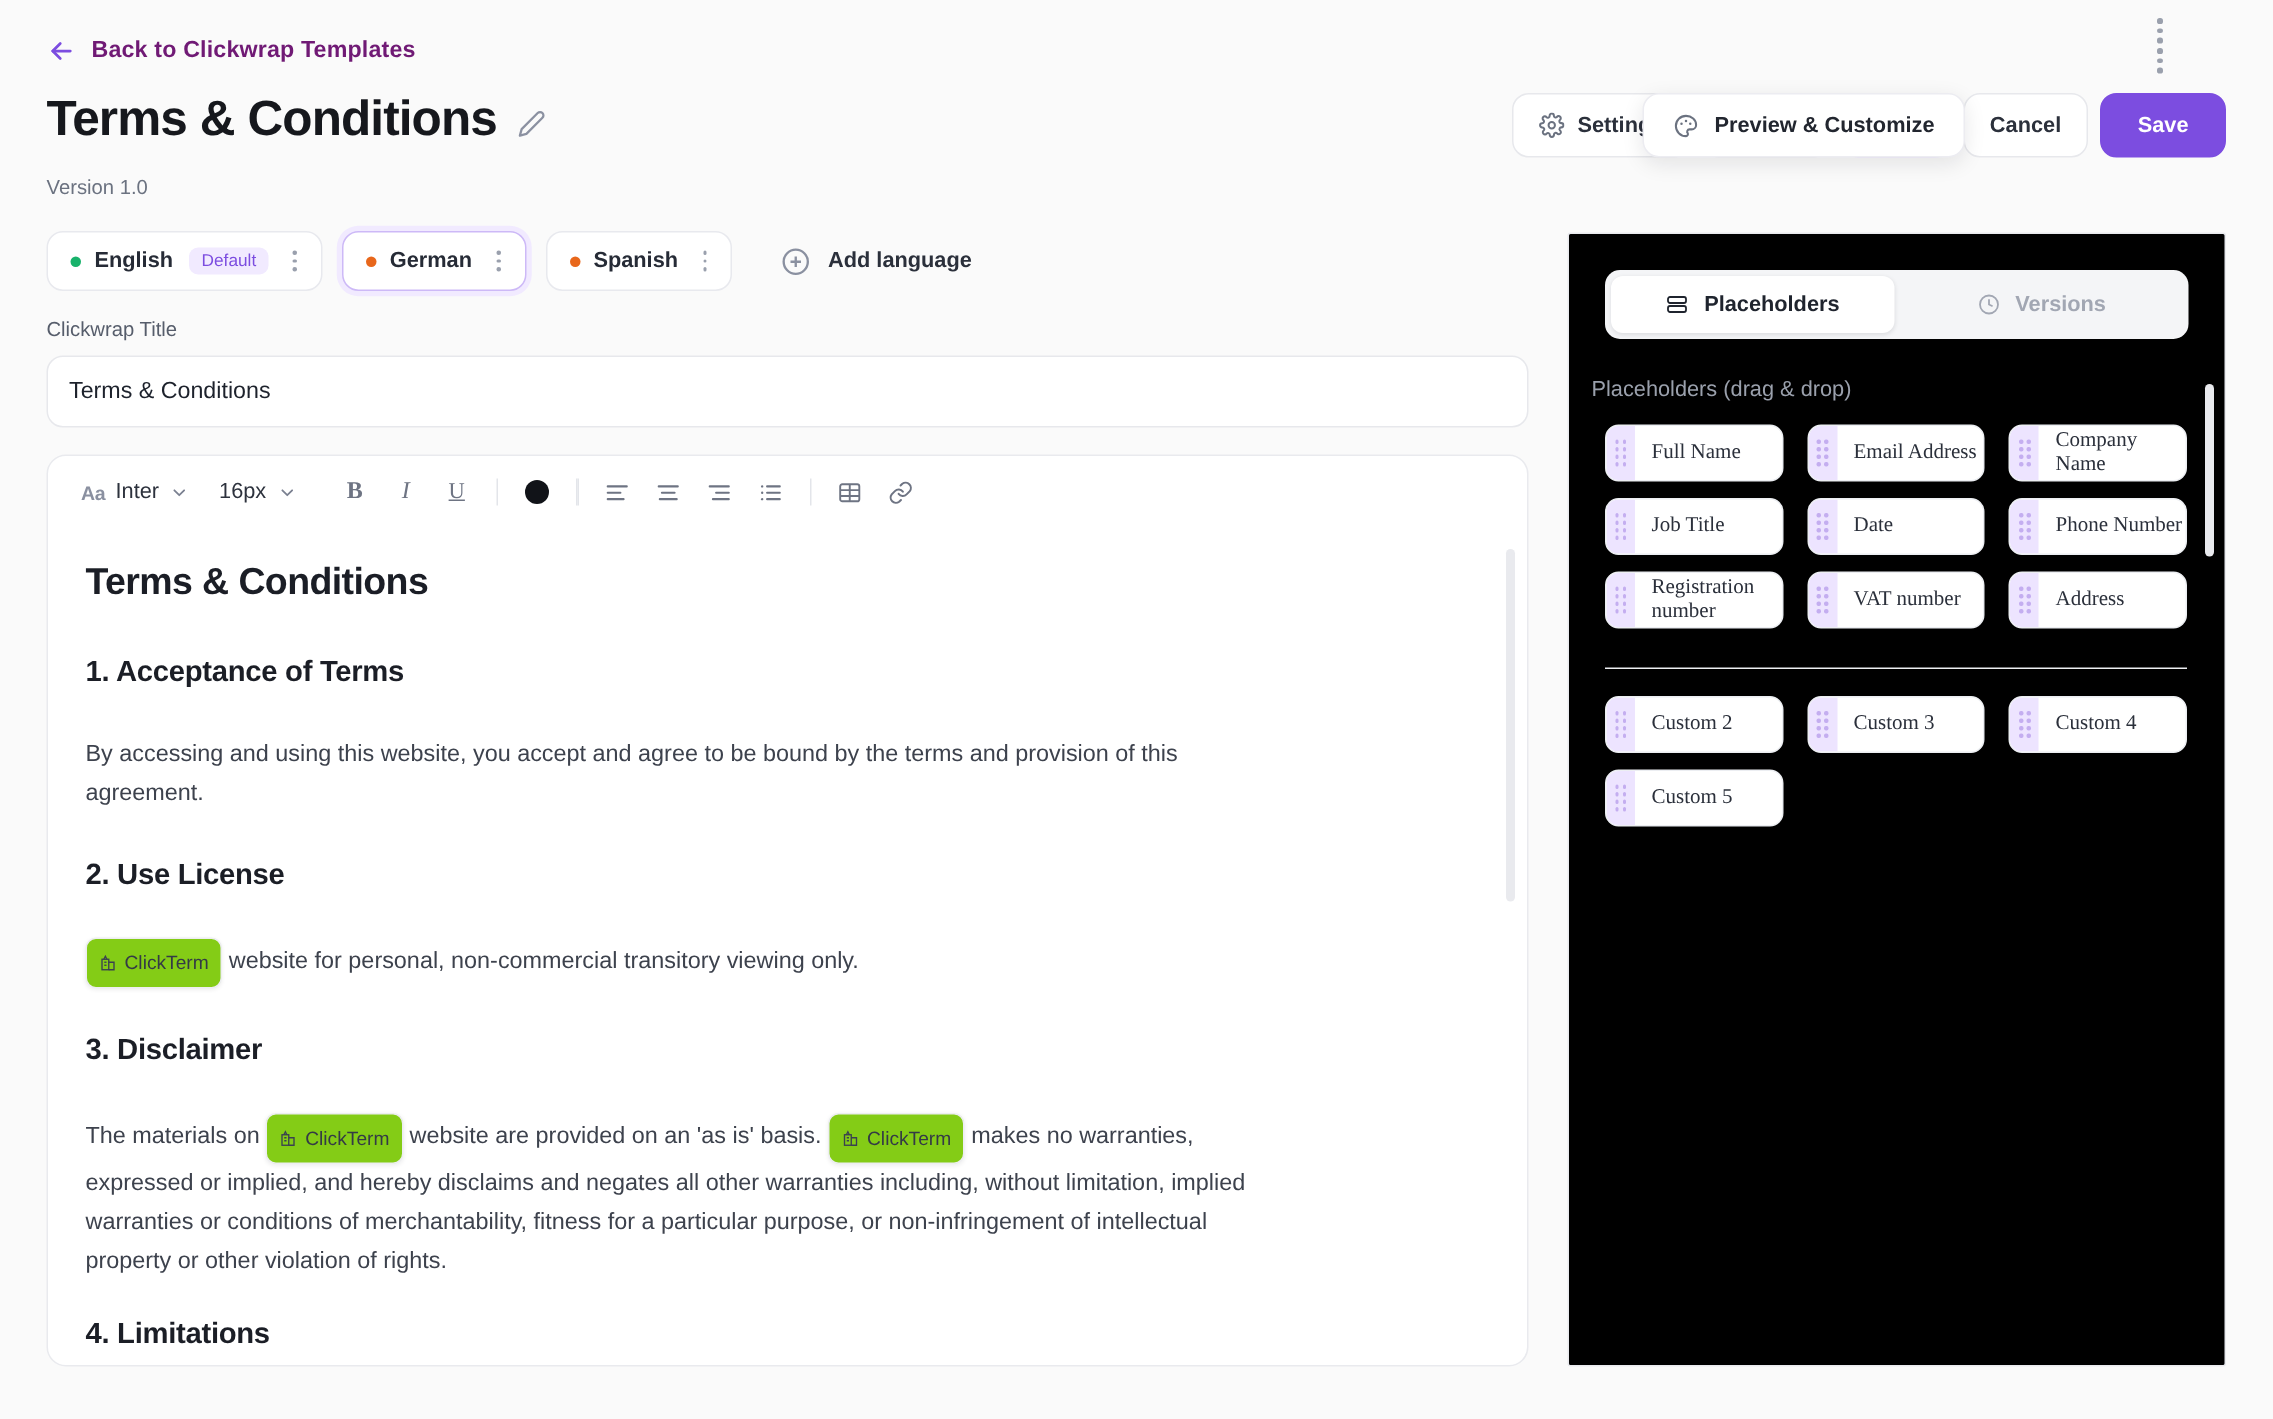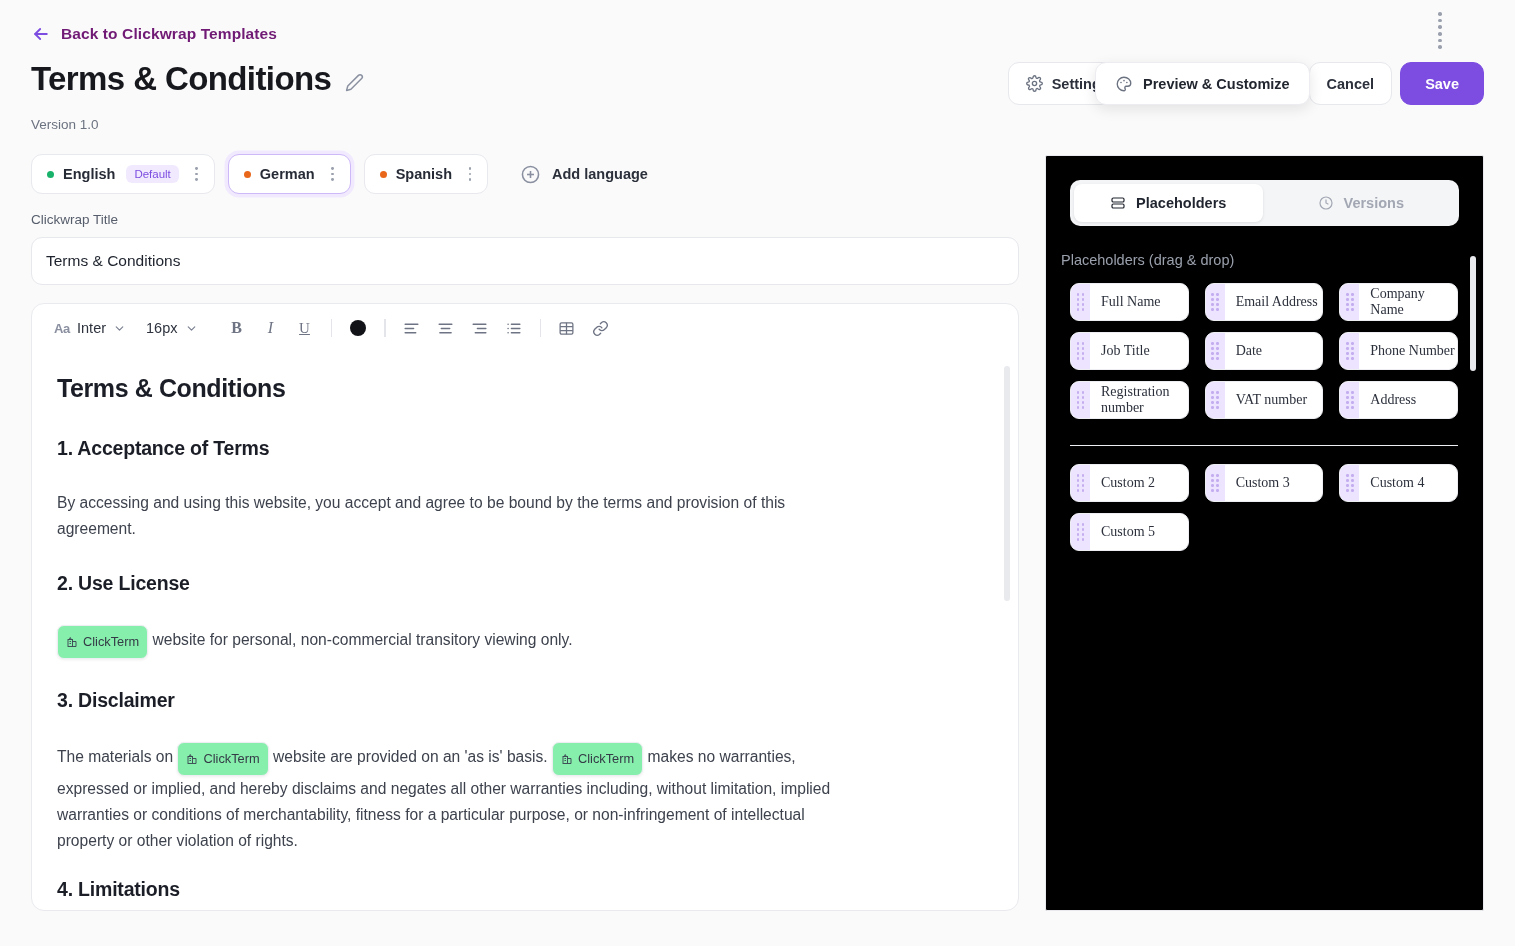--- a/index.html
+++ b/index.html
@@ -93,21 +93,21 @@
   .tb-u { font-size: 15px; text-decoration: underline; font-family: "Liberation Serif", serif; color: #6e7483; }
   .tb-sep { width: 1px; height: 18px; background: #e3e5ea; margin: 0 9px; }
   .tb-color { width: 16px; height: 16px; border-radius: 50%; background: #111318; }
 
   .doc { position: absolute; left: 0; top: 48px; right: 0; bottom: 0; padding: 22px 32px 0 25px; overflow: hidden; }
   .doc h1 { font-size: 25px; font-weight: 700; letter-spacing: -.4px; color: #1b1e26; margin-bottom: 34px; }
   .doc h2 { font-size: 19.5px; font-weight: 600; letter-spacing: -.2px; color: #1b1e26; margin-bottom: 30px; }
   .doc p { font-size: 15.6px; line-height: 26px; color: #3d424d; margin-bottom: 30px; max-width: 790px; }
   .chip-term {
     display: inline-flex; align-items: center; gap: 5px; vertical-align: -3px;
-    background: #86efac; border: 1px solid #edeef1; border-radius: 7px;
+    background: #84cc16; border: 1px solid #edeef1; border-radius: 7px;
     padding: 3px 8px; font-size: 12.8px; color: #343a46; font-weight: 500;
     box-shadow: 0 1px 3px rgba(16,18,26,.07);
   }
   .chip-term svg { width: 12px; height: 12px; color: #3a4150; }
   .doc .cut { margin-bottom: 0; }
   .editor-scroll {
     position: absolute; right: 8px; top: 62px; width: 6px; height: 235px;
     background: #e9eaee; border-radius: 4px;
   }
 

